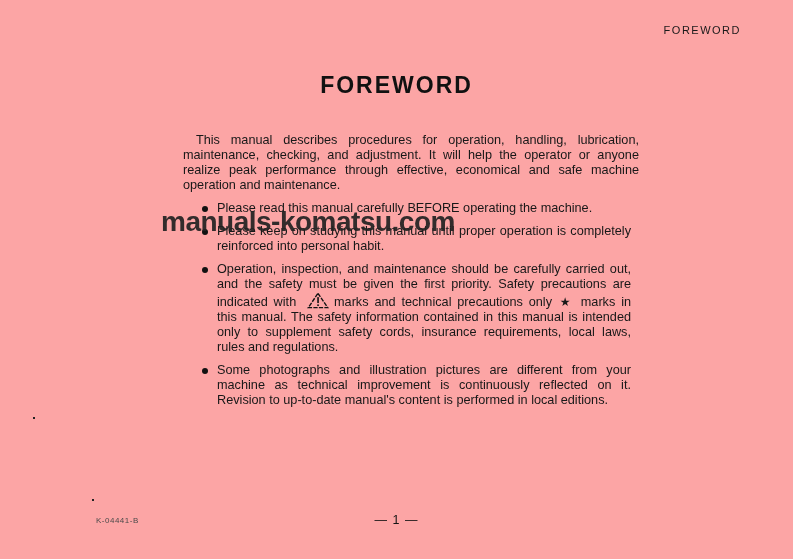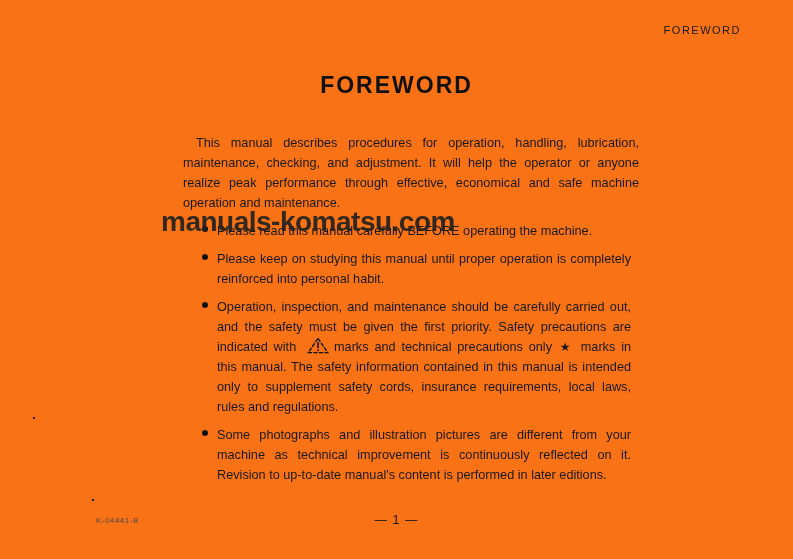--- a/index.html
+++ b/index.html
@@ -4,21 +4,21 @@
 <style>
   html, body { margin: 0; padding: 0; }
   body {
     width: 793px; height: 559px;
     background: #ffffff;
     font-family: "Liberation Sans", "DejaVu Sans", sans-serif;
     color: #161616;
     position: relative;
     overflow: hidden;
   }
-  .page { position: absolute; inset: 0; background: #f97316; }
+  .page { position: absolute; inset: 0; background: #fca5a5; }
 
   .running-head {
     position: absolute;
     top: 24px; right: 52px;
     font-size: 11px;
     letter-spacing: 1.5px;
     color: #1a1a1a;
   }
 
   .page-title {
@@ -28,21 +28,21 @@
     font-size: 23px;
     font-weight: bold;
     letter-spacing: 2px;
     color: #111;
   }
 
   .content {
     position: absolute;
     left: 183px; top: 133px; width: 456px;
     font-size: 12.7px;
-    line-height: 20px;
+    line-height: 15px;
     text-align: justify;
     color: #181818;
   }
   .intro { text-indent: 13px; margin: 0; }
 
   .bullet-row { display: flex; margin: 8px; }
   .bullet-marker {
     flex: 0 0 15px;
     margin-left: 11px;
     padding-top: 5px;
@@ -127,21 +127,21 @@
       <span class="bullet-marker"></span>
       <span class="bullet-text"><span>Operation, inspection, and maintenance should be carefully carried out, and the safety must be given the first priority. Safety precautions are indicated with </span><svg class="warn-icon" viewBox="0 0 26 20">
             <path d="M13 1.5 L24.5 18.5 L1.5 18.5 Z" fill="none" stroke="#111" stroke-width="1.6" stroke-dasharray="5 1.5"></path>
             <rect x="12.1" y="6" width="1.9" height="7" fill="#111"></rect>
             <rect x="12.1" y="14.6" width="1.9" height="1.9" fill="#111"></rect>
           </svg><span>marks and technical precautions only </span><span class="star-mark">★</span><span> marks in this manual. The safety information contained in this manual is intended only to supplement safety cords, insurance requirements, local laws, rules and regulations.</span></span>
     </div>
 
     <div class="bullet-row">
       <span class="bullet-marker"></span>
-      <span class="bullet-text">Some photographs and illustration pictures are different from your machine as technical improvement is continuously reflected on it. Revision to up-to-date manual's content is performed in later editions.</span>
+      <span class="bullet-text">Some photographs and illustration pictures are different from your machine as technical improvement is continuously reflected on it. Revision to up-to-date manual's content is performed in local editions.</span>
     </div>
 
   </div>
 
   <div class="watermark">manuals-komatsu.com</div>
 
   <div class="speck speck-1"></div>
   <div class="speck speck-2"></div>
 
   <div class="doc-code">K-04441-B</div>

